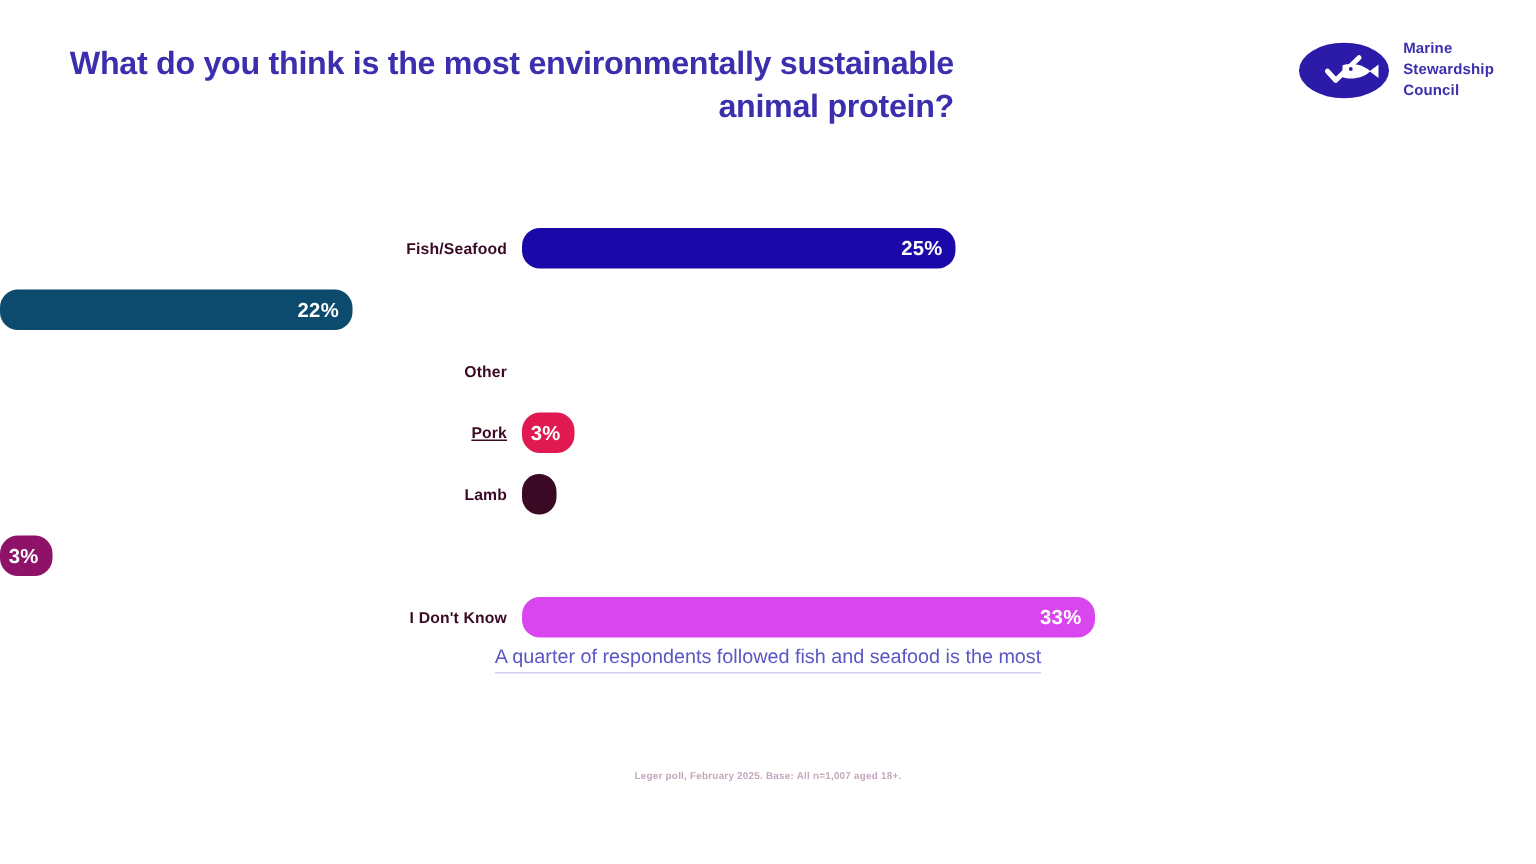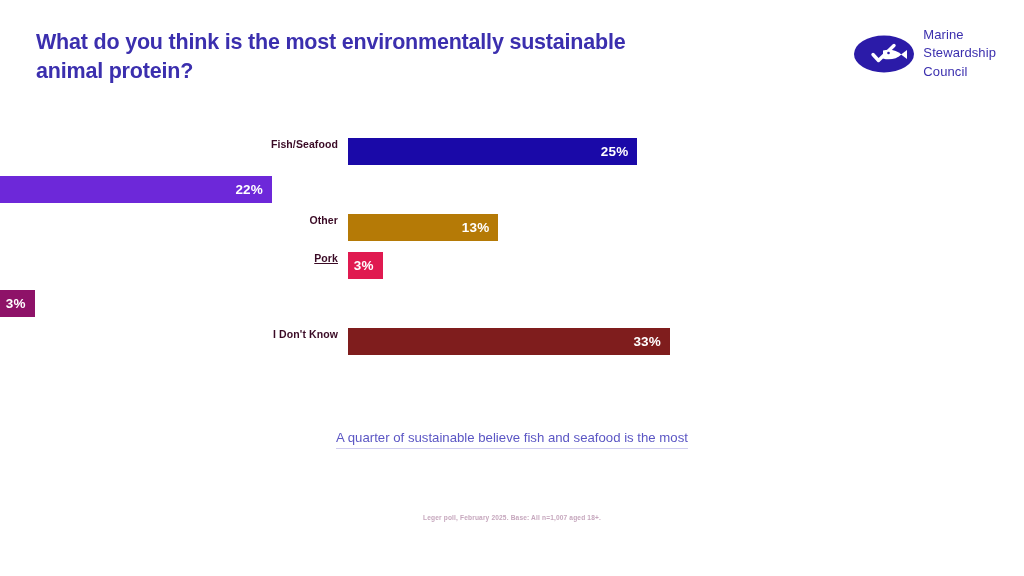--- a/index.html
+++ b/index.html
@@ -37,39 +37,41 @@
     display: flex;
     align-items: center;
     gap: 8px;
   }
   #logo-mark {
     width: 62px;
     height: 40px;
     flex: 0 0 auto;
   }
   #logo-text {
-    font-size: 13px;
-    font-weight: normal;
+    font-size: 10px;
+    font-weight: bold;
     line-height: 1.42;
     color: #3b2fae;
     letter-spacing: 0.1px;
     white-space: pre-line;
   }
 
   
   #chart {
     position: absolute;
     left: 0;
     top: 138px;
     width: 1024px;
   }
   .bar-row {
     display: flex;
+    align-items: center;
     height: 27px;
     margin-bottom: 11px;
+    margin-top: 14px;
   }
   .bar-label {
     width: 348px;
     text-align: right;
     padding-right: 10px;
     box-sizing: border-box;
     font-size: 10.5px;
     font-weight: bold;
     color: #3a0a25;
     letter-spacing: 0.1px;
@@ -84,20 +86,21 @@
     height: 27px;
     display: flex;
     align-items: center;
     justify-content: flex-end;
     box-sizing: border-box;
     padding-right: 9px;
     font-size: 13.5px;
     font-weight: bold;
     color: #ffffff;
     letter-spacing: 0.2px;
+    border-radius: 12px;
   }
   .bar.value-outside {
     padding-right: 0;
     justify-content: flex-start;
     overflow: visible;
   }
   .bar-value { white-space: nowrap; }
 
   
   #caption {
@@ -125,21 +128,21 @@
     text-align: center;
     font-size: 6.6px;
     font-weight: bold;
     color: #c6a7bd;
     letter-spacing: 0.15px;
   }
 </style>
 </head>
 <body style="background: rgb(255, 255, 255);">
 
-<div id="slide-title" style="color: rgb(59, 47, 174);">What do you think is the most environmentally sustainable animal protein?</div>
+<div id="slide-title" style="color: rgb(59, 47, 174); text-align: right;">What do you think is the most environmentally sustainable animal protein?</div>
 
 <div id="logo">
   <svg id="logo-mark" viewBox="0 0 62 40">
     <ellipse cx="31" cy="20" rx="30" ry="18.5" fill="#2b1ba8"></ellipse>
     <path d="M20 20.5 L25.5 26.5 L41 11.5" stroke="#ffffff" stroke-width="3.4" fill="none" stroke-linecap="round" stroke-linejoin="round"></path>
     <path d="M30 24.5 C36 26.5 44 25 48.5 20.5 C44 16 36 14.5 30 16.5 Z" fill="#ffffff"></path>
     <path d="M48 20.5 L54 16 L54 25 Z" fill="#ffffff"></path>
     <circle cx="35.5" cy="19" r="1.3" fill="#2b1ba8"></circle>
   </svg>
   <div id="logo-text" style="color: rgb(59, 47, 174);">Marine
@@ -152,60 +155,63 @@
     <div class="bar-label" style="color: rgb(58, 10, 37);">Fish/Seafood</div>
     <div class="bar-track">
       <div class="bar" style="width: 289.394px; background: rgb(26, 9, 168);">
         <span class="bar-value">25%</span>
       </div>
     </div>
   </div>
 
   <div class="bar-row">
     <div class="bar-track">
-      <div class="bar" style="width: 272px; background: #6d28d9;">
+      <div class="bar" style="width: 235px; background: #0c4a6e;">
         <span class="bar-value">22%</span>
       </div>
     </div>
   </div>
 
   <div class="bar-row">
     <div class="bar-label" style="color: rgb(58, 10, 37);">Other</div>
-    <div class="bar-track">
-      <div class="bar" style="width: 150.485px; background: rgb(181, 122, 6);">
-        <span class="bar-value">13%</span>
-      </div>
-    </div>
   </div>
 
   <div class="bar-row">
     <div class="bar-label" style="color: rgb(58, 10, 37); text-decoration: underline;">Pork</div>
     <div class="bar-track">
       <div class="bar" style="width: 34.7273px; background: rgb(224, 26, 80);">
         <span class="bar-value">3%</span>
       </div>
     </div>
   </div>
 
+  <div class="bar-row">
+    <div class="bar-label" style="color: rgb(58, 10, 37);">Lamb</div>
+    <div class="bar-track">
+      <div class="bar value-outside" style="width: 23.1515px; background: rgb(58, 10, 37);">
+        
+      </div>
+    </div>
+  </div>
 
   <div class="bar-row">
     <div class="bar-track">
       <div class="bar" style="width: 34.7273px; background: rgb(142, 18, 104);">
         <span class="bar-value">3%</span>
       </div>
     </div>
   </div>
 
   <div class="bar-row">
     <div class="bar-label" style="color: rgb(58, 10, 37);">I Don't Know</div>
     <div class="bar-track">
-      <div class="bar" style="width: 322px; background: #7f1d1d;">
+      <div class="bar" style="width: 382px; background: #d946ef;">
         <span class="bar-value">33%</span>
       </div>
     </div>
   </div>
 </div>
 
 <div id="caption" style="color: rgb(91, 86, 196);">
-  <span class="cap-line">A quarter of sustainable believe fish and seafood is the most</span><br>
+  <span class="cap-line">A quarter of respondents followed fish and seafood is the most</span><br>
 </div>
 
 <div id="footnote">Leger poll, February 2025. Base: All n=1,007 aged 18+.</div>
 
 </body></html>

